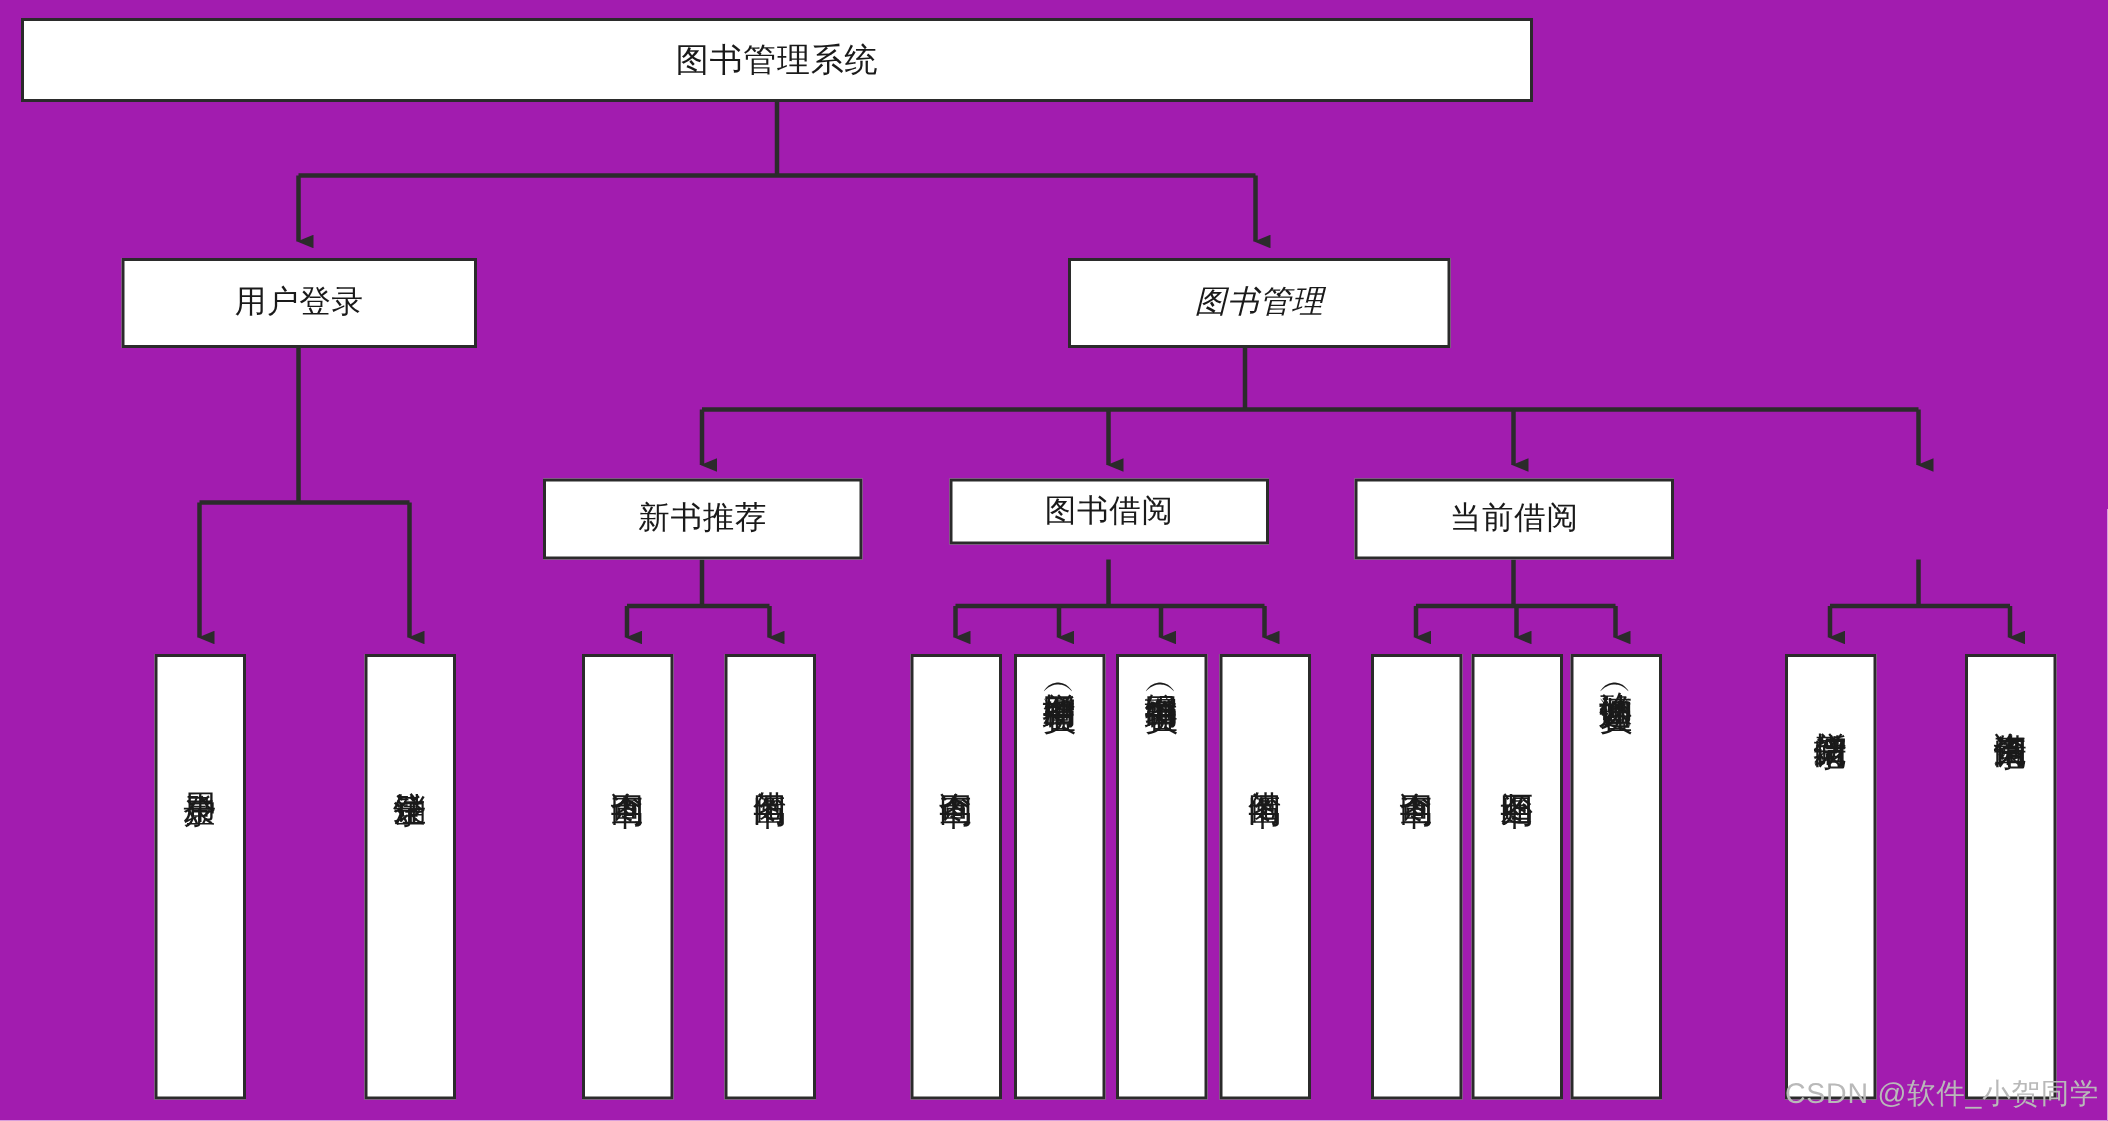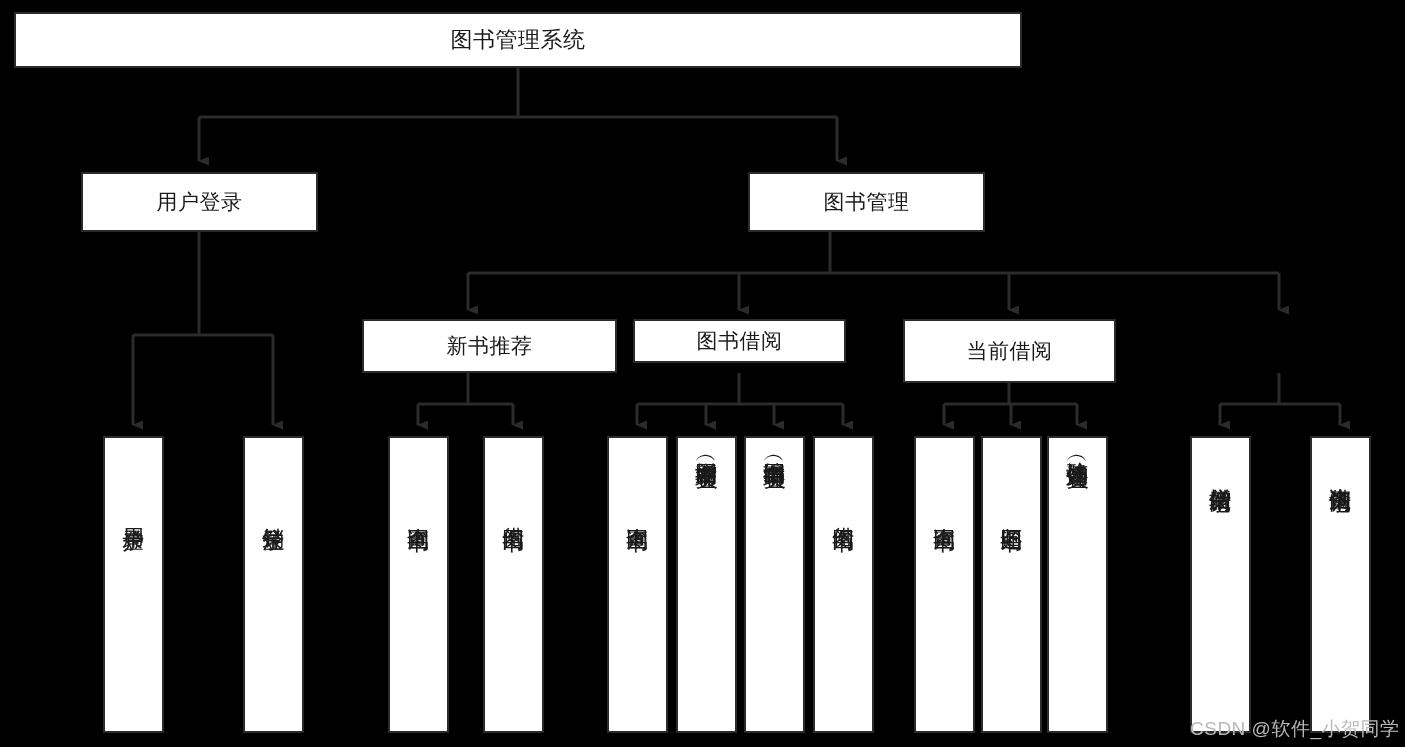--- a/index.html
+++ b/index.html
@@ -8,21 +8,21 @@
     padding: 0;
     background: #ffffff;
   }
   body {
     font-family: "Liberation Sans", "DejaVu Sans", sans-serif;
   }
   #diagram-root {
     position: relative;
     width: 1405px;
     height: 747px;
-    background: #000000;
+    background: #a21caf;
     overflow: hidden;
   }
   svg.diagram-canvas {
     position: absolute;
     left: 0;
     top: 0;
     width: 1405px;
     height: 747px;
     display: block;
   }
@@ -126,31 +126,31 @@
     </g>
   </svg>
 
   <div class="node-box root horizontal" style="left:14px; top:12px; width:1008px; height:56px;">
     <span class="node-label">图书管理系统</span>
   </div>
 
   <div class="node-box horizontal" style="left:81px; top:172px; width:237px; height:60px;">
     <span class="node-label">用户登录</span>
   </div>
-  <div class="node-box horizontal" style="left:748px; top:172px; width:237px; height:60px;">
+  <div class="node-box horizontal" style="left:712px; top:172px; width:255px; height:60px;font-style:italic;">
     <span class="node-label">图书管理</span>
   </div>
 
-  <div class="node-box horizontal" style="left:362px; top:319px; width:255px; height:54px;">
+  <div class="node-box horizontal" style="left:362px; top:319px; width:213px; height:54px;">
     <span class="node-label">新书推荐</span>
   </div>
   <div class="node-box horizontal" style="left:633px; top:319px; width:213px; height:44px;">
     <span class="node-label">图书借阅</span>
   </div>
-  <div class="node-box horizontal" style="left:903px; top:319px; width:213px; height:64px;">
+  <div class="node-box horizontal" style="left:903px; top:319px; width:213px; height:54px;">
     <span class="node-label">当前借阅</span>
   </div>
 
   <div class="node-box vertical" style="left:103px; top:436px; width:61px; height:297px; padding-top:72px;">
     <span class="node-label">用户登录</span>
   </div>
   <div class="node-box vertical" style="left:243px; top:436px; width:61px; height:297px; padding-top:72px;">
     <span class="node-label">注销登录</span>
   </div>
 

